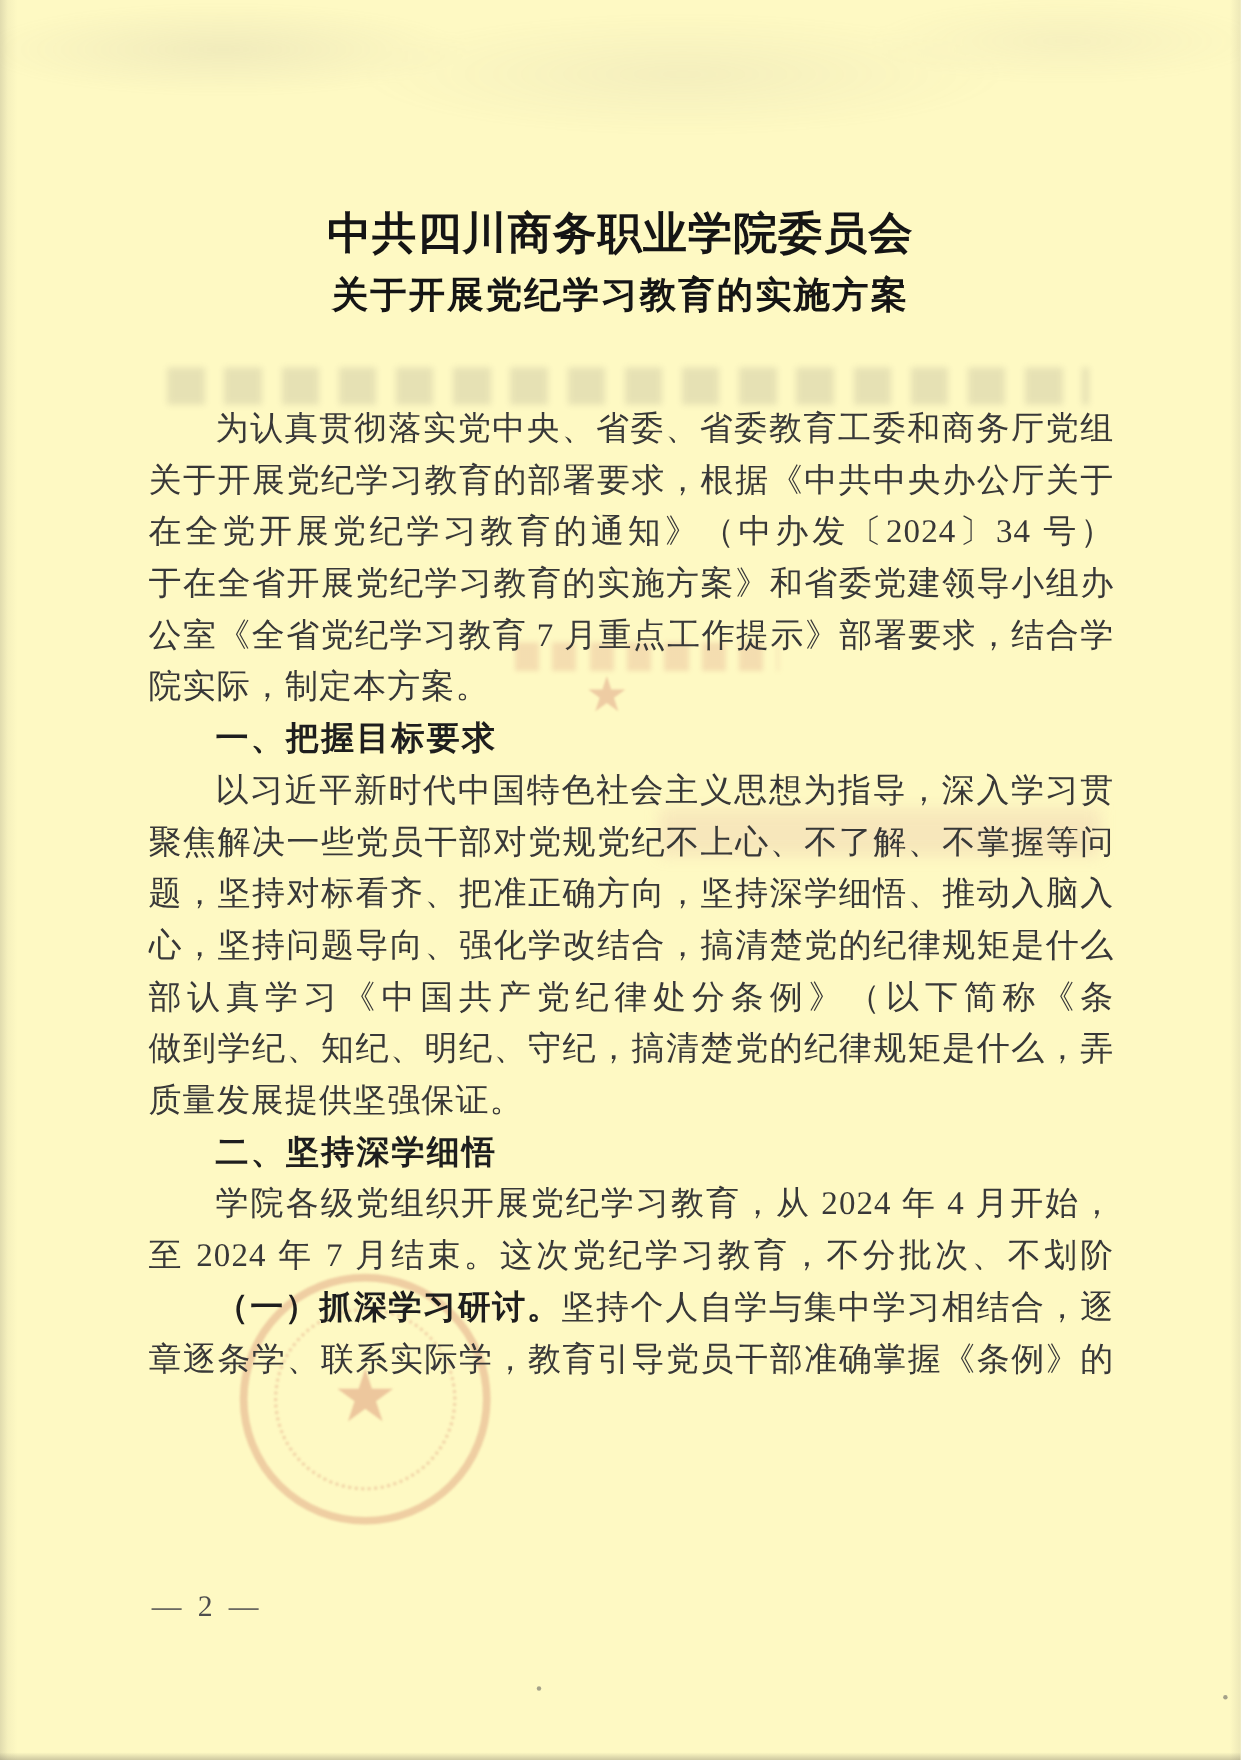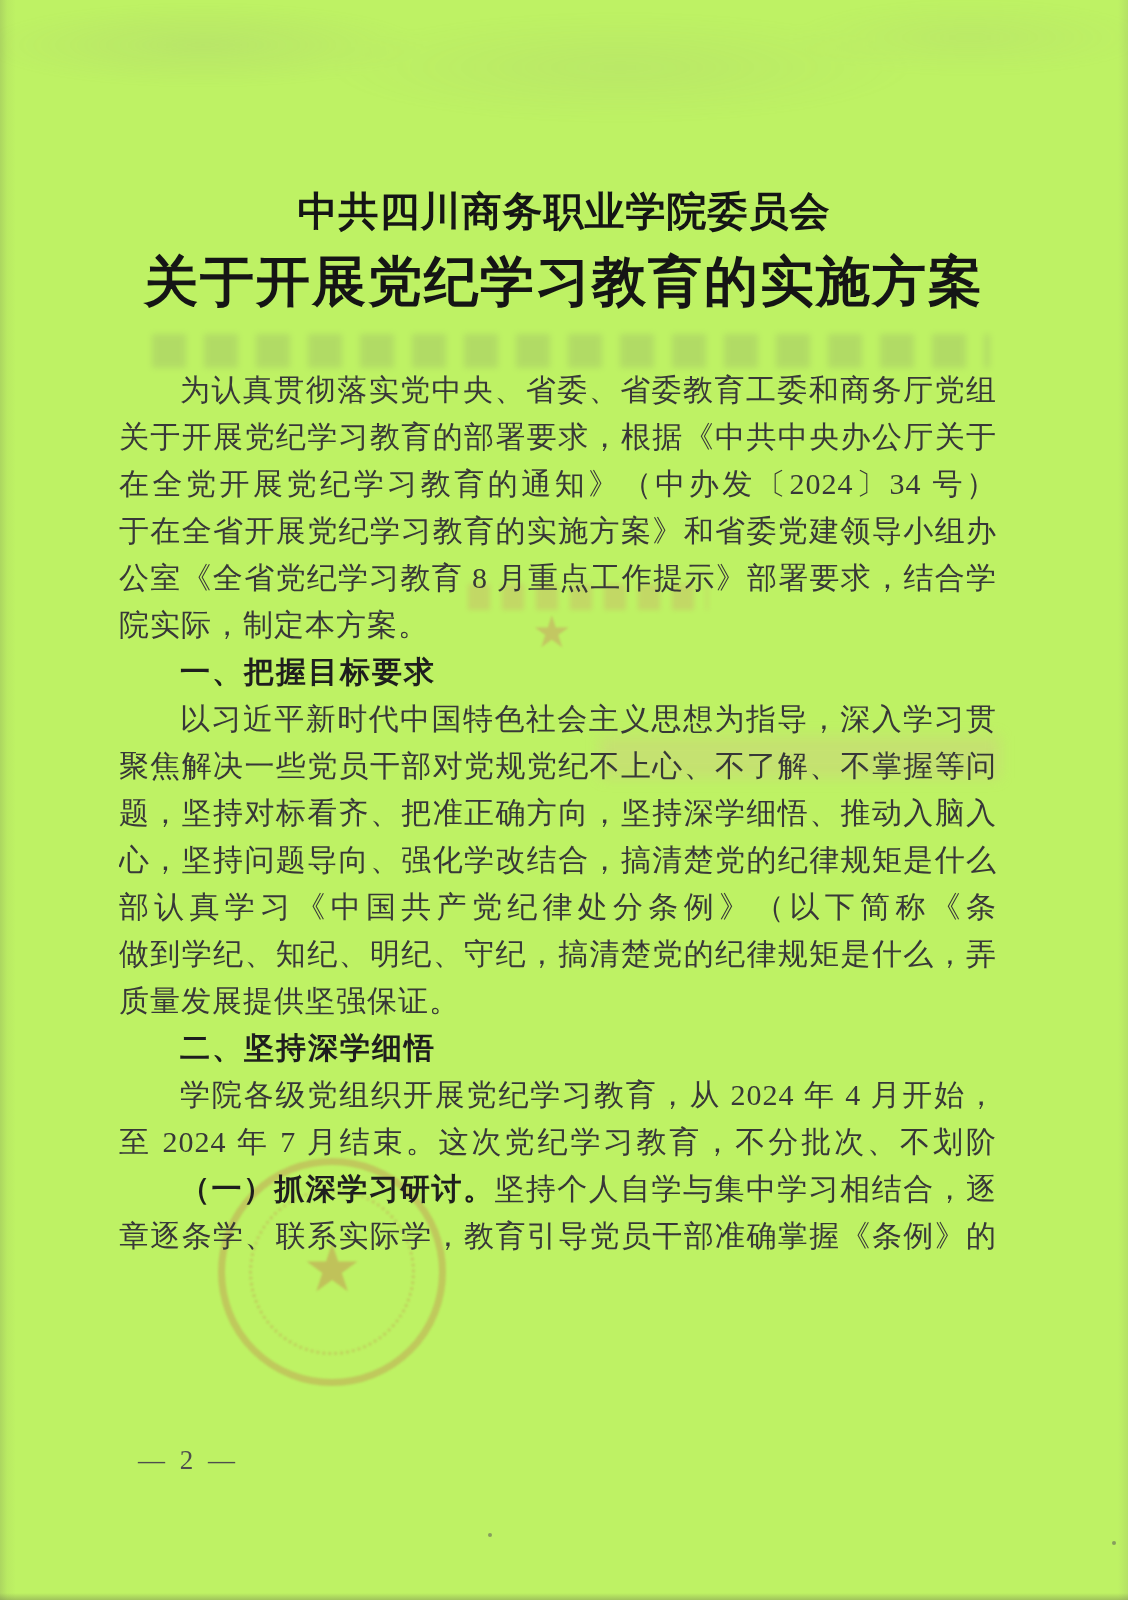--- a/index.html
+++ b/index.html
@@ -1,19 +1,19 @@
 <!DOCTYPE html>
 <html><head>
 <meta charset="utf-8">
 <style>
   html,body{margin:0;padding:0;}
   body{background:#e8e6e3;font-family:"Liberation Serif","DejaVu Serif",serif;}
   .page{
     position:relative;width:1128px;height:1600px;margin:0 auto;
-    background:#bef264;overflow:hidden;color:#383838;
+    background:#fef9c3;overflow:hidden;color:#383838;
   }
   
   .edge-left{position:absolute;left:0;top:0;bottom:0;width:16px;
     background:linear-gradient(90deg,rgba(90,85,80,.18),rgba(90,85,80,.05) 45%,transparent);}
   .edge-right{position:absolute;right:0;top:0;bottom:0;width:10px;
     background:linear-gradient(270deg,rgba(120,115,110,.13),transparent);}
   .edge-bottom{position:absolute;left:0;right:0;bottom:0;height:7px;
     background:linear-gradient(0deg,rgba(80,75,70,.28),transparent);}
   .top-noise{position:absolute;left:0;top:0;right:0;height:150px;filter:blur(2px);
     background:
@@ -34,22 +34,22 @@
   .seal{position:absolute;left:218px;top:1158px;width:214px;height:214px;border-radius:50%;
     border:7px solid rgba(198,84,70,.26);filter:blur(1.2px);z-index:1;}
   .seal-inner{position:absolute;left:24px;top:24px;right:24px;bottom:24px;border-radius:50%;
     border:3px dotted rgba(198,84,70,.20);}
   .seal-star{position:absolute;left:50%;top:50%;transform:translate(-50%,-54%);
     font-size:66px;color:rgba(198,84,70,.30);font-family:"DejaVu Sans",sans-serif;}
   .speck{position:absolute;width:4px;height:4px;border-radius:50%;background:rgba(90,90,90,.55);}
   
   .title{position:absolute;left:0;right:0;text-align:center;font-weight:700;color:#151515;z-index:2;}
   .title-1{top:184px;font-size:40px;letter-spacing:1px;}
-  .title-2{top:246px;font-size:54px;letter-spacing:2px;}
-  .body-text{position:absolute;left:119px;top:366px;width:878px;z-index:2;
+  .title-2{top:246px;font-size:33px;letter-spacing:2px;}
+  .body-text{position:absolute;left:135px;top:366px;width:878px;z-index:2;
     font-size:30px;letter-spacing:1px;color:#383838;}
   .line{height:47px;line-height:47px;overflow:hidden;}
   .fill{text-align:justify;text-align-last:justify;}
   .indent{text-indent:61px;}
   .heading{font-family:"Liberation Sans","DejaVu Sans",sans-serif;font-weight:700;color:#1e1e1e;letter-spacing:2px;}
   .lead{font-family:Liberation Serif, serif;font-weight:700;color:#1e1e1e;}
   .page-number{position:absolute;left:138px;top:1445px;z-index:2;
     font-size:27px;letter-spacing:4px;color:#4e4e4e;}
 </style>
 </head>
@@ -71,21 +71,21 @@
   <div class="title title-1">中共四川商务职业学院委员会</div>
   <div class="title title-2">关于开展党纪学习教育的实施方案</div>
 
   <div class="body-text">
 
     <div>
       <div class="line fill indent">为认真贯彻落实党中央、省委、省委教育工委和商务厅党组</div>
       <div class="line fill">关于开展党纪学习教育的部署要求，根据《中共中央办公厅关于</div>
       <div class="line fill">在全党开展党纪学习教育的通知》（中办发〔2024〕34 号）《关</div>
       <div class="line fill">于在全省开展党纪学习教育的实施方案》和省委党建领导小组办</div>
-      <div class="line fill">公室《全省党纪学习教育 8 月重点工作提示》部署要求，结合学</div>
+      <div class="line fill">公室《全省党纪学习教育 7 月重点工作提示》部署要求，结合学</div>
       <div class="line">院实际，制定本方案。</div>
     </div>
 
     <div class="line heading indent">一、把握目标要求</div>
 
     <div>
       <div class="line fill indent">以习近平新时代中国特色社会主义思想为指导，深入学习贯</div>
       <div class="line fill">聚焦解决一些党员干部对党规党纪不上心、不了解、不掌握等问</div>
       <div class="line fill">题，坚持对标看齐、把准正确方向，坚持深学细悟、推动入脑入</div>
       <div class="line fill">心，坚持问题导向、强化学改结合，搞清楚党的纪律规矩是什么</div>

